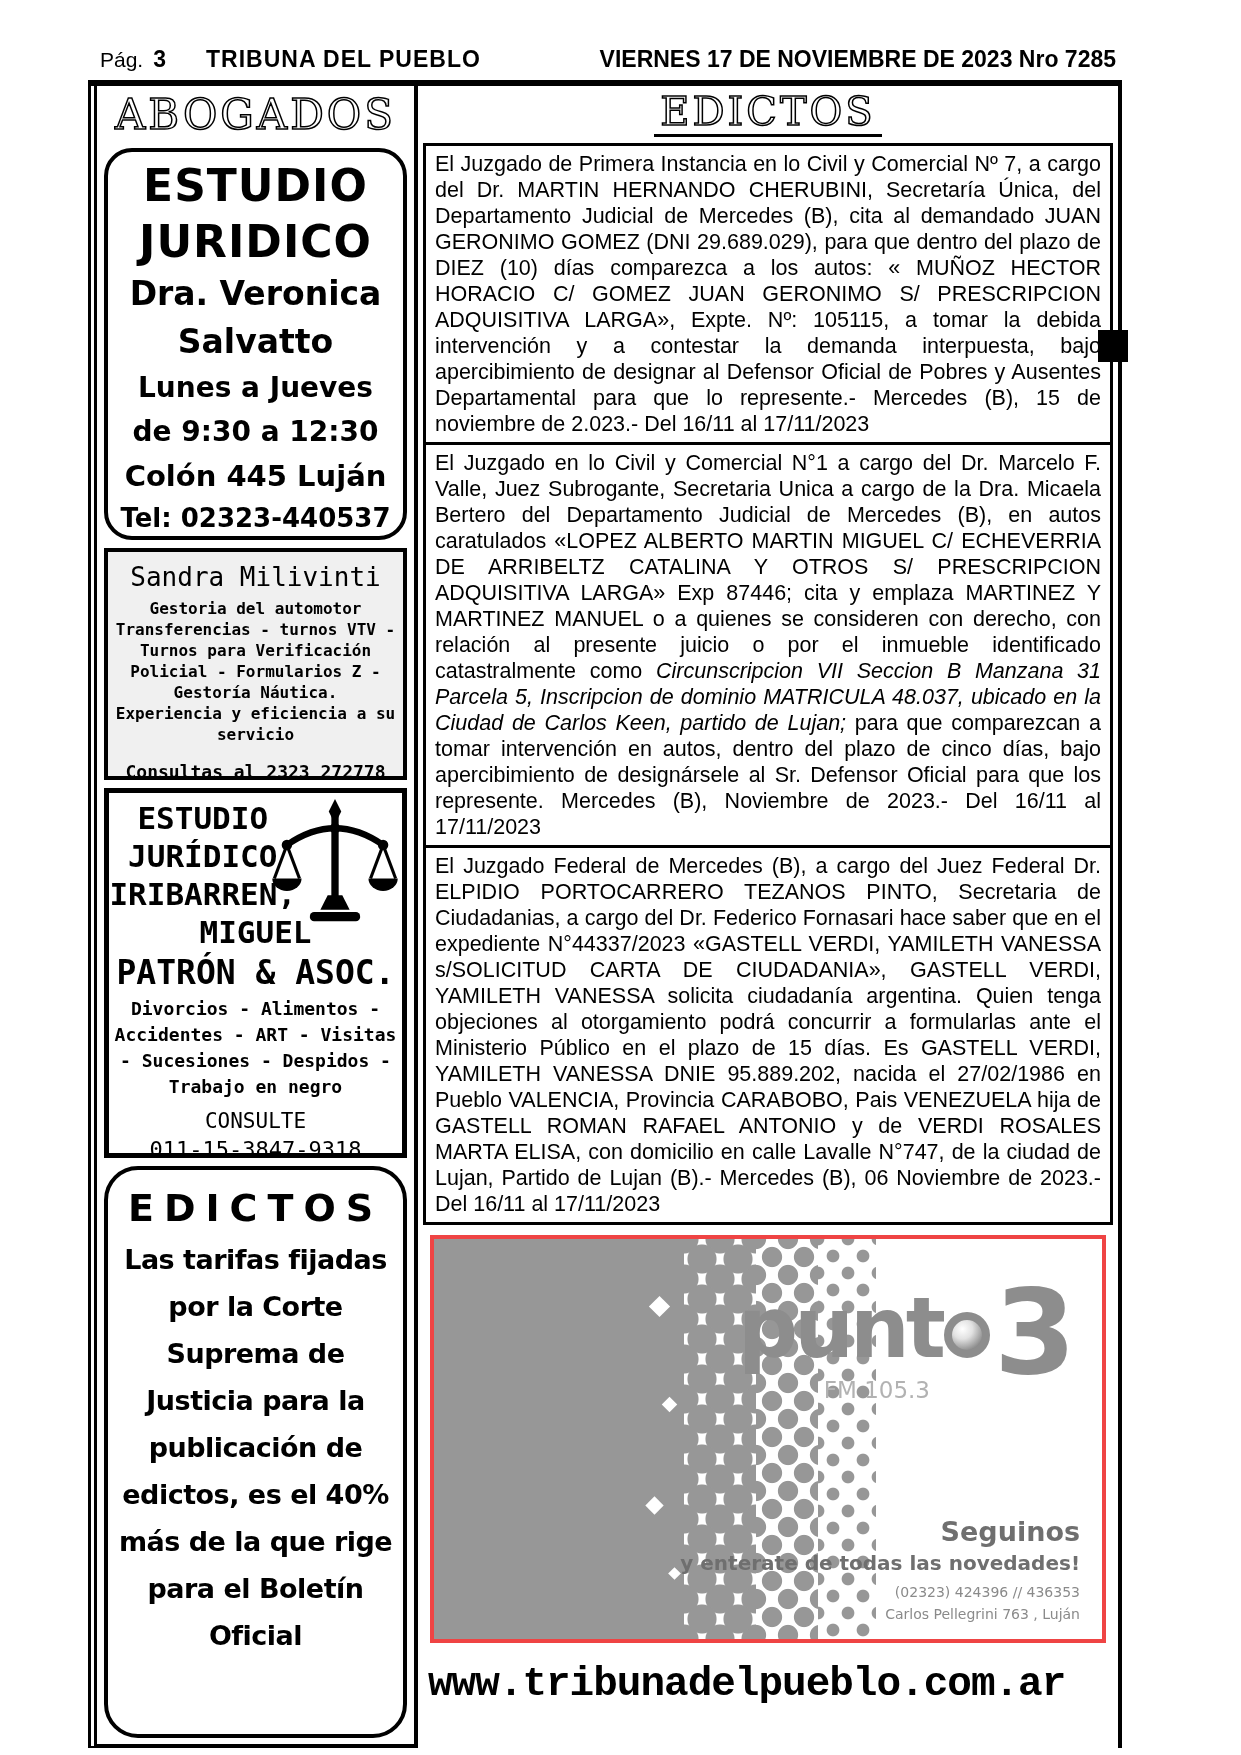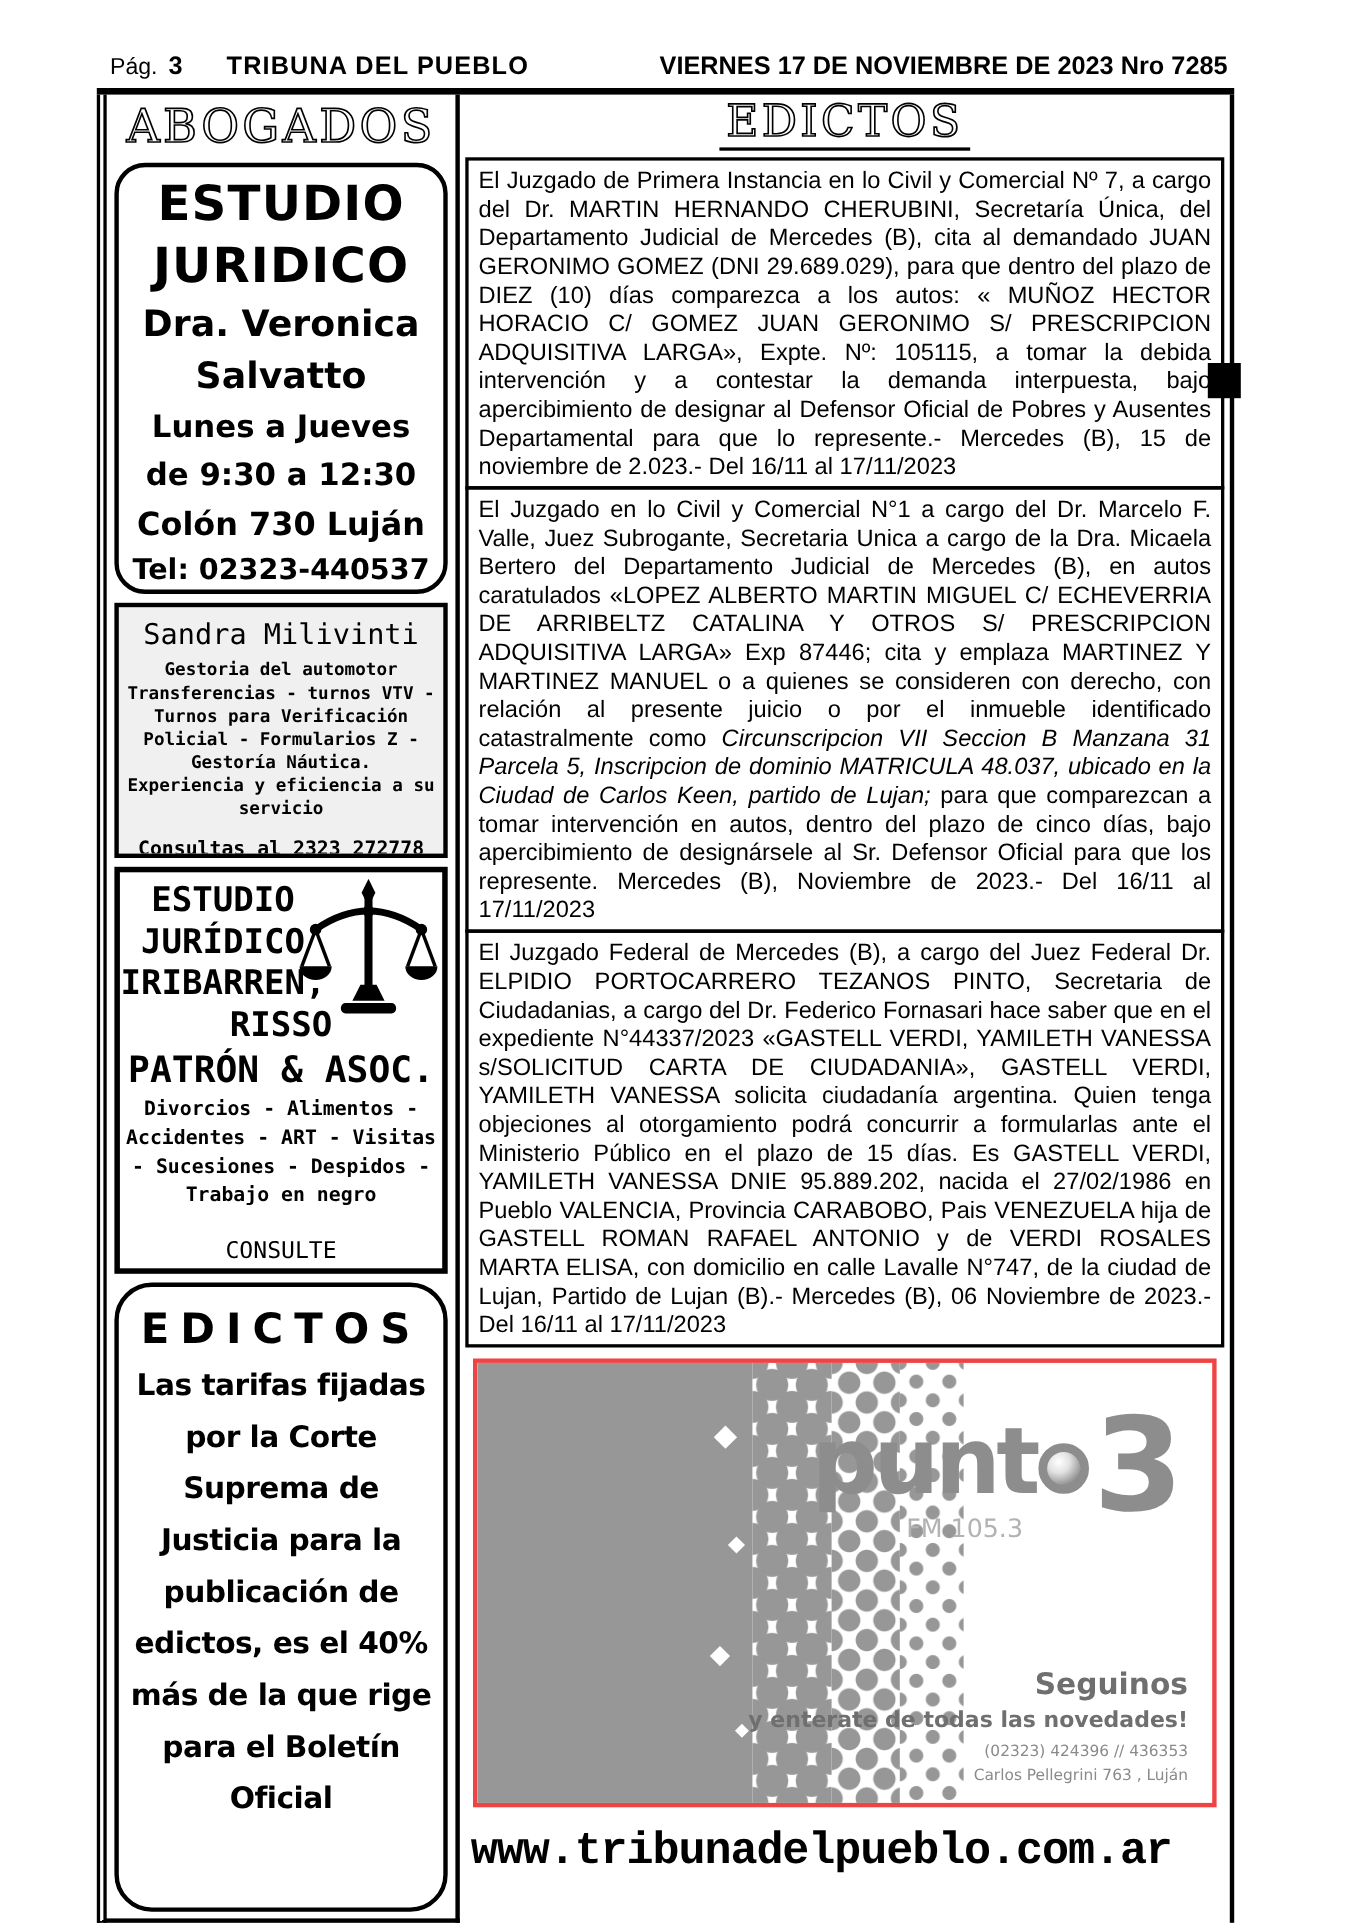--- a/index.html
+++ b/index.html
@@ -70,21 +70,21 @@
 
   .ad-iribarren{
     border:5px solid #000;height:370px;position:relative;text-align:center;
     font-family:"DejaVu Sans Mono","Liberation Mono",monospace;overflow:hidden;padding-top:6px;
   }
   .iri-t{font-weight:bold;font-size:31px;line-height:38px;}
   .iri-t.narrow{width:64%;}
   .iri-t.wide{font-size:33px;line-height:44px;}
   .scales{position:absolute;top:6px;right:4px;}
   .iri-svc{font-weight:bold;font-size:18px;line-height:24px;margin-top:2px;}
-  .iri-consult{font-size:21px;margin-top:24px;line-height:28px;}
+  .iri-consult{font-size:21px;margin-top:8px;line-height:28px;}
   .iri-phone{font-size:22px;line-height:30px;}
 
   .ad-tariff{
     border:4px solid #000;border-radius:34px;height:572px;text-align:center;overflow:hidden;
     font-family:"DejaVu Sans",sans-serif;font-weight:bold;padding-top:10px;
   }
   .tariff-title{font-size:38px;letter-spacing:10px;line-height:56px;font-weight:bold;}
   .tariff-line{font-size:27px;line-height:47px;letter-spacing:-0.5px;}
 
   
@@ -169,21 +169,21 @@
     <div class="left-col">
       <div class="engraved abogados-title">ABOGADOS</div>
 
       <div class="ad ad-salvatto">
         <div class="sv1">ESTUDIO</div>
         <div class="sv1">JURIDICO</div>
         <div class="sv2">Dra. Veronica</div>
         <div class="sv2">Salvatto</div>
         <div class="sv3">Lunes a Jueves</div>
         <div class="sv3">de 9:30 a 12:30</div>
-        <div class="sv4">Colón 730 Luján</div>
+        <div class="sv4">Colón 445 Luján</div>
         <div class="sv5">Tel: 02323-440537</div>
       </div>
 
       <div class="ad ad-milivinti">
         <div class="mv-title">Sandra Milivinti</div>
         <div class="mv-line">Gestoria del automotor</div>
         <div class="mv-line">Transferencias - turnos VTV -</div>
         <div class="mv-line">Turnos para Verificación</div>
         <div class="mv-line">Policial - Formularios Z -</div>
         <div class="mv-line">Gestoría Náutica.</div>
@@ -207,21 +207,21 @@
             <line x1="106" y1="44" x2="94" y2="76" stroke="#000" stroke-width="3"></line>
             <line x1="106" y1="44" x2="118" y2="76" stroke="#000" stroke-width="3"></line>
             <path d="M92,76 a14,12 0 0 0 28,0 z" fill="#000"></path>
             <polygon points="53,92 67,92 74,106 46,106" fill="#000"></polygon>
             <rect x="36" y="108" width="48" height="9" rx="4" fill="#000"></rect>
           </svg>
         </span>
         <div class="iri-t narrow">ESTUDIO</div>
         <div class="iri-t narrow">JURÍDICO</div>
         <div class="iri-t narrow">IRIBARREN,</div>
-        <div class="iri-t">RISSO</div>
+        <div class="iri-t">MIGUEL</div>
         <div class="iri-t wide">PATRÓN &amp; ASOC.</div>
         <div class="iri-svc">Divorcios - Alimentos -</div>
         <div class="iri-svc">Accidentes - ART - Visitas</div>
         <div class="iri-svc">- Sucesiones - Despidos -</div>
         <div class="iri-svc">Trabajo en negro</div>
         <div class="iri-consult">CONSULTE</div>
         <div class="iri-phone">011-15-3847-9318</div>
       </div>
 
       <div class="ad ad-tariff">

